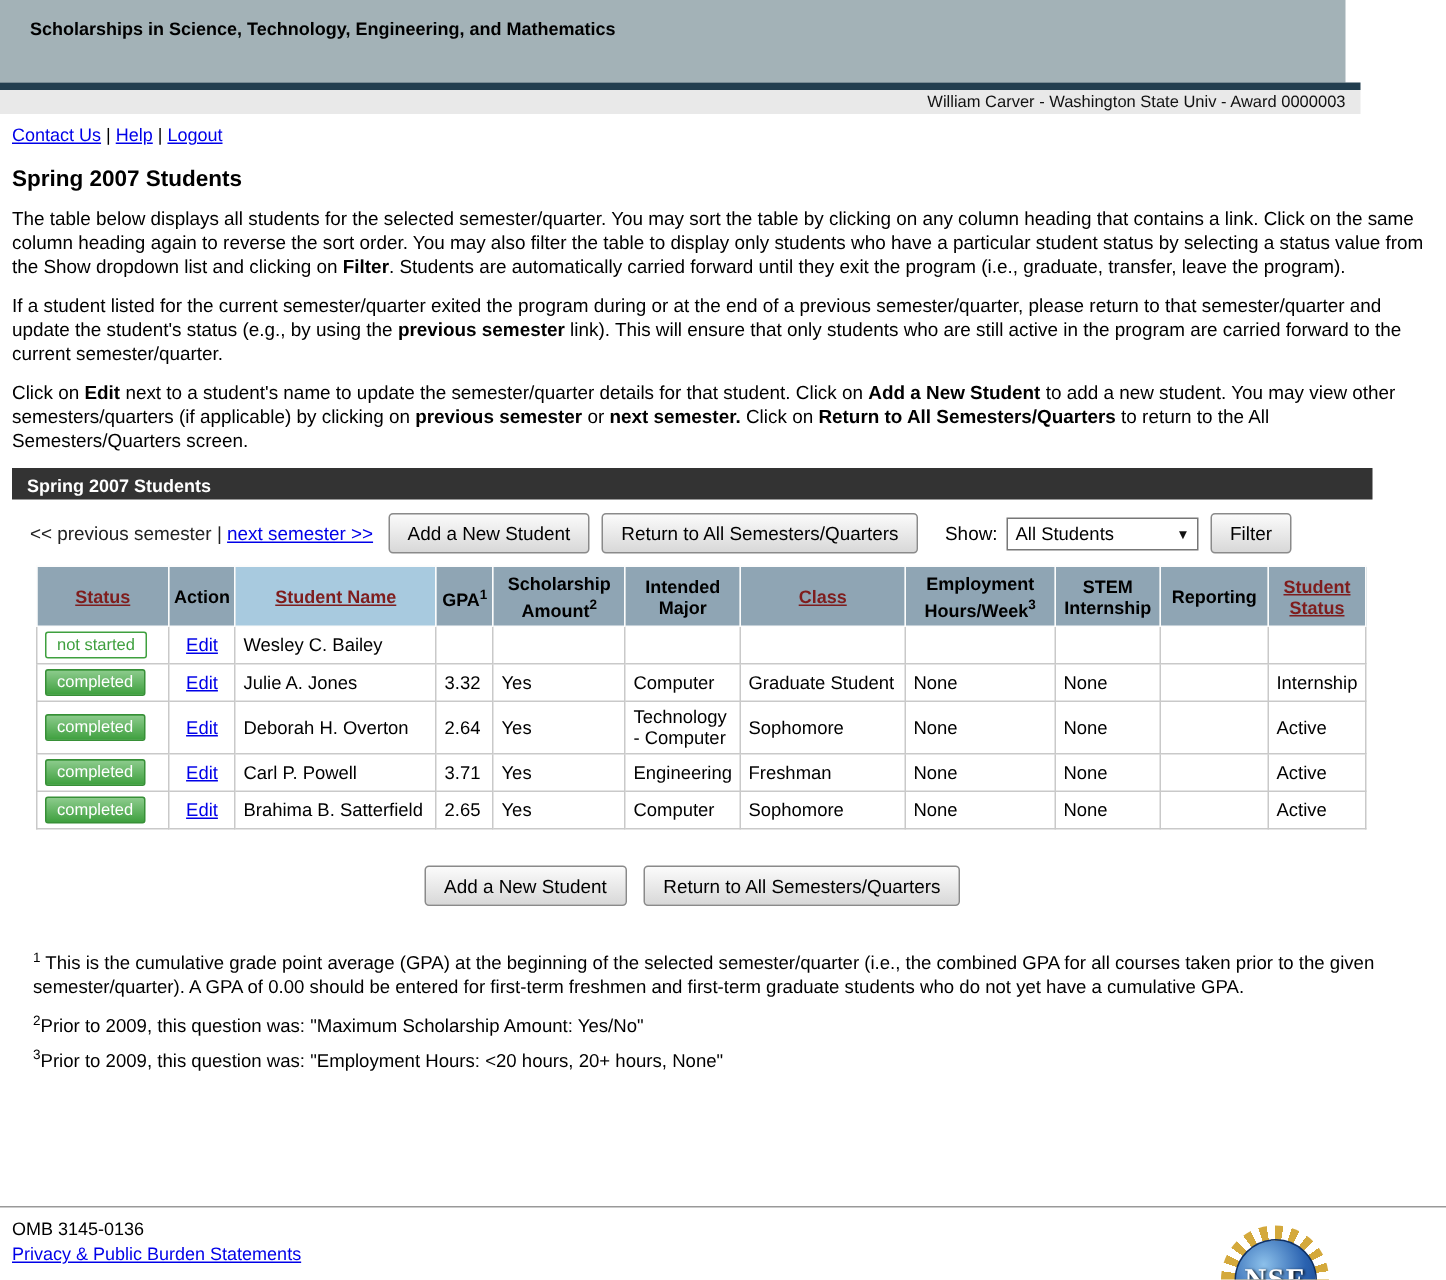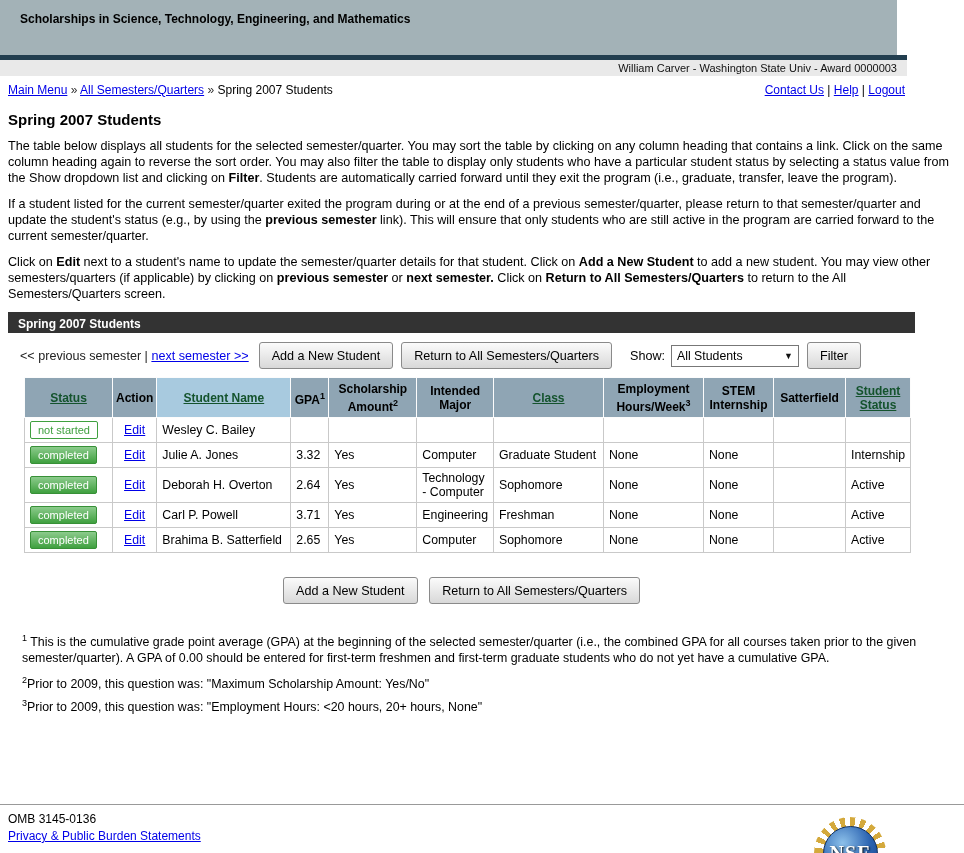--- a/index.html
+++ b/index.html
@@ -57,21 +57,21 @@
   .select-arrow { font-size:9px; color:#111; }
 
   
   table.students { border-collapse:collapse; margin-left:24px; table-layout:fixed; font-size:12.3px; }
   .students th {
     background:#8FA5B4; border:1px solid #FCFCFC; height:40px;
     text-align:center; vertical-align:middle; font-size:12px; font-weight:bold;
     padding:2px 3px; line-height:14px;
   }
   .students th.sorted { background:#A8CADF; }
-  .th-link { color:#14532d; cursor:pointer; }
+  .th-link { color:#7f1d1d; cursor:pointer; }
   .students th sup, .footnote sup { font-size:9px; }
   .students td {
     border:1px solid #C9C9C9; background:#fff; padding:3px 5px;
     height:25px; vertical-align:middle; line-height:14px;
   }
   .col-0{width:88px;} .col-1{width:44px;} .col-2{width:134px;} .col-3{width:38px;}
   .col-4{width:88px;} .col-5{width:70px;} .col-6{width:110px;} .col-7{width:100px;}
   .col-8{width:70px;} .col-9{width:72px;} .col-10{width:64px;}
   .action-cell { text-align:center; }
   .badge {
@@ -112,21 +112,20 @@
 </head>
 <body>
 
 <div class="masthead">
   <div class="site-subtitle">Scholarships in Science, Technology, Engineering, and Mathematics</div>
 </div>
 <div class="navy-strip"></div>
 <div class="info-bar">William Carver - Washington State Univ - Award 0000003</div>
 
 <div class="breadcrumb-row">
-  <div><a href="#" class="link">Main Menu</a><span class="bc-sep"> » </span><a href="#" class="link">All Semesters/Quarters</a><span class="bc-sep"> » </span><span>Spring 2007 Students</span></div>
   <div><a href="#" class="link">Contact Us</a><span> | </span><a href="#" class="link">Help</a><span> | </span><a href="#" class="link">Logout</a></div>
 </div>
 
 <div class="page-heading">Spring 2007 Students</div>
 <div class="intro">
     <p><span>The table below displays all students for the selected semester/quarter. You may sort the table by clicking on any column heading that contains a link. Click on the same column heading again to reverse the sort order. You may also filter the table to display only students who have a particular student status by selecting a status value from the Show dropdown list and clicking on </span><b>Filter</b><span>. Students are automatically carried forward until they exit the program (i.e., graduate, transfer, leave the program).</span></p>
     <p><span>If a student listed for the current semester/quarter exited the program during or at the end of a previous semester/quarter, please return to that semester/quarter and update the student's status (e.g., by using the </span><b>previous semester</b><span> link). This will ensure that only students who are still active in the program are carried forward to the current semester/quarter.</span></p>
     <p><span>Click on </span><b>Edit</b><span> next to a student's name to update the semester/quarter details for that student. Click on </span><b>Add a New Student</b><span> to add a new student. You may view other semesters/quarters (if applicable) by clicking on </span><b>previous semester</b><span> or </span><b>next semester.</b><span> Click on </span><b>Return to All Semesters/Quarters</b><span> to return to the All Semesters/Quarters screen.</span></p>
   </div>
 
@@ -153,21 +152,21 @@
     <tr>
         <th class="col-0"><a href="#" class="th-link">Status</a></th>
         <th class="col-1"><span>Action</span></th>
         <th class="col-2 sorted"><a href="#" class="th-link">Student Name</a></th>
         <th class="col-3"><span>GPA</span><sup>1</sup></th>
         <th class="col-4"><span>Scholarship Amount</span><sup>2</sup></th>
         <th class="col-5"><span>Intended Major</span></th>
         <th class="col-6"><a href="#" class="th-link">Class</a></th>
         <th class="col-7"><span>Employment Hours/Week</span><sup>3</sup></th>
         <th class="col-8"><span>STEM Internship</span></th>
-        <th class="col-9"><span>Satterfield</span></th>
+        <th class="col-9"><span>Reporting</span></th>
         <th class="col-10"><a href="#" class="th-link">Student Status</a></th>
       </tr>
   </thead>
   <tbody>
       <tr>
         <td class="col-0"><span class="badge not-started">not started</span></td>
         <td class="col-1 action-cell"><a href="#" class="link">Edit</a></td>
         <td class="col-2">Wesley C. Bailey</td>
         <td class="col-3"></td>
         <td class="col-4"></td>

